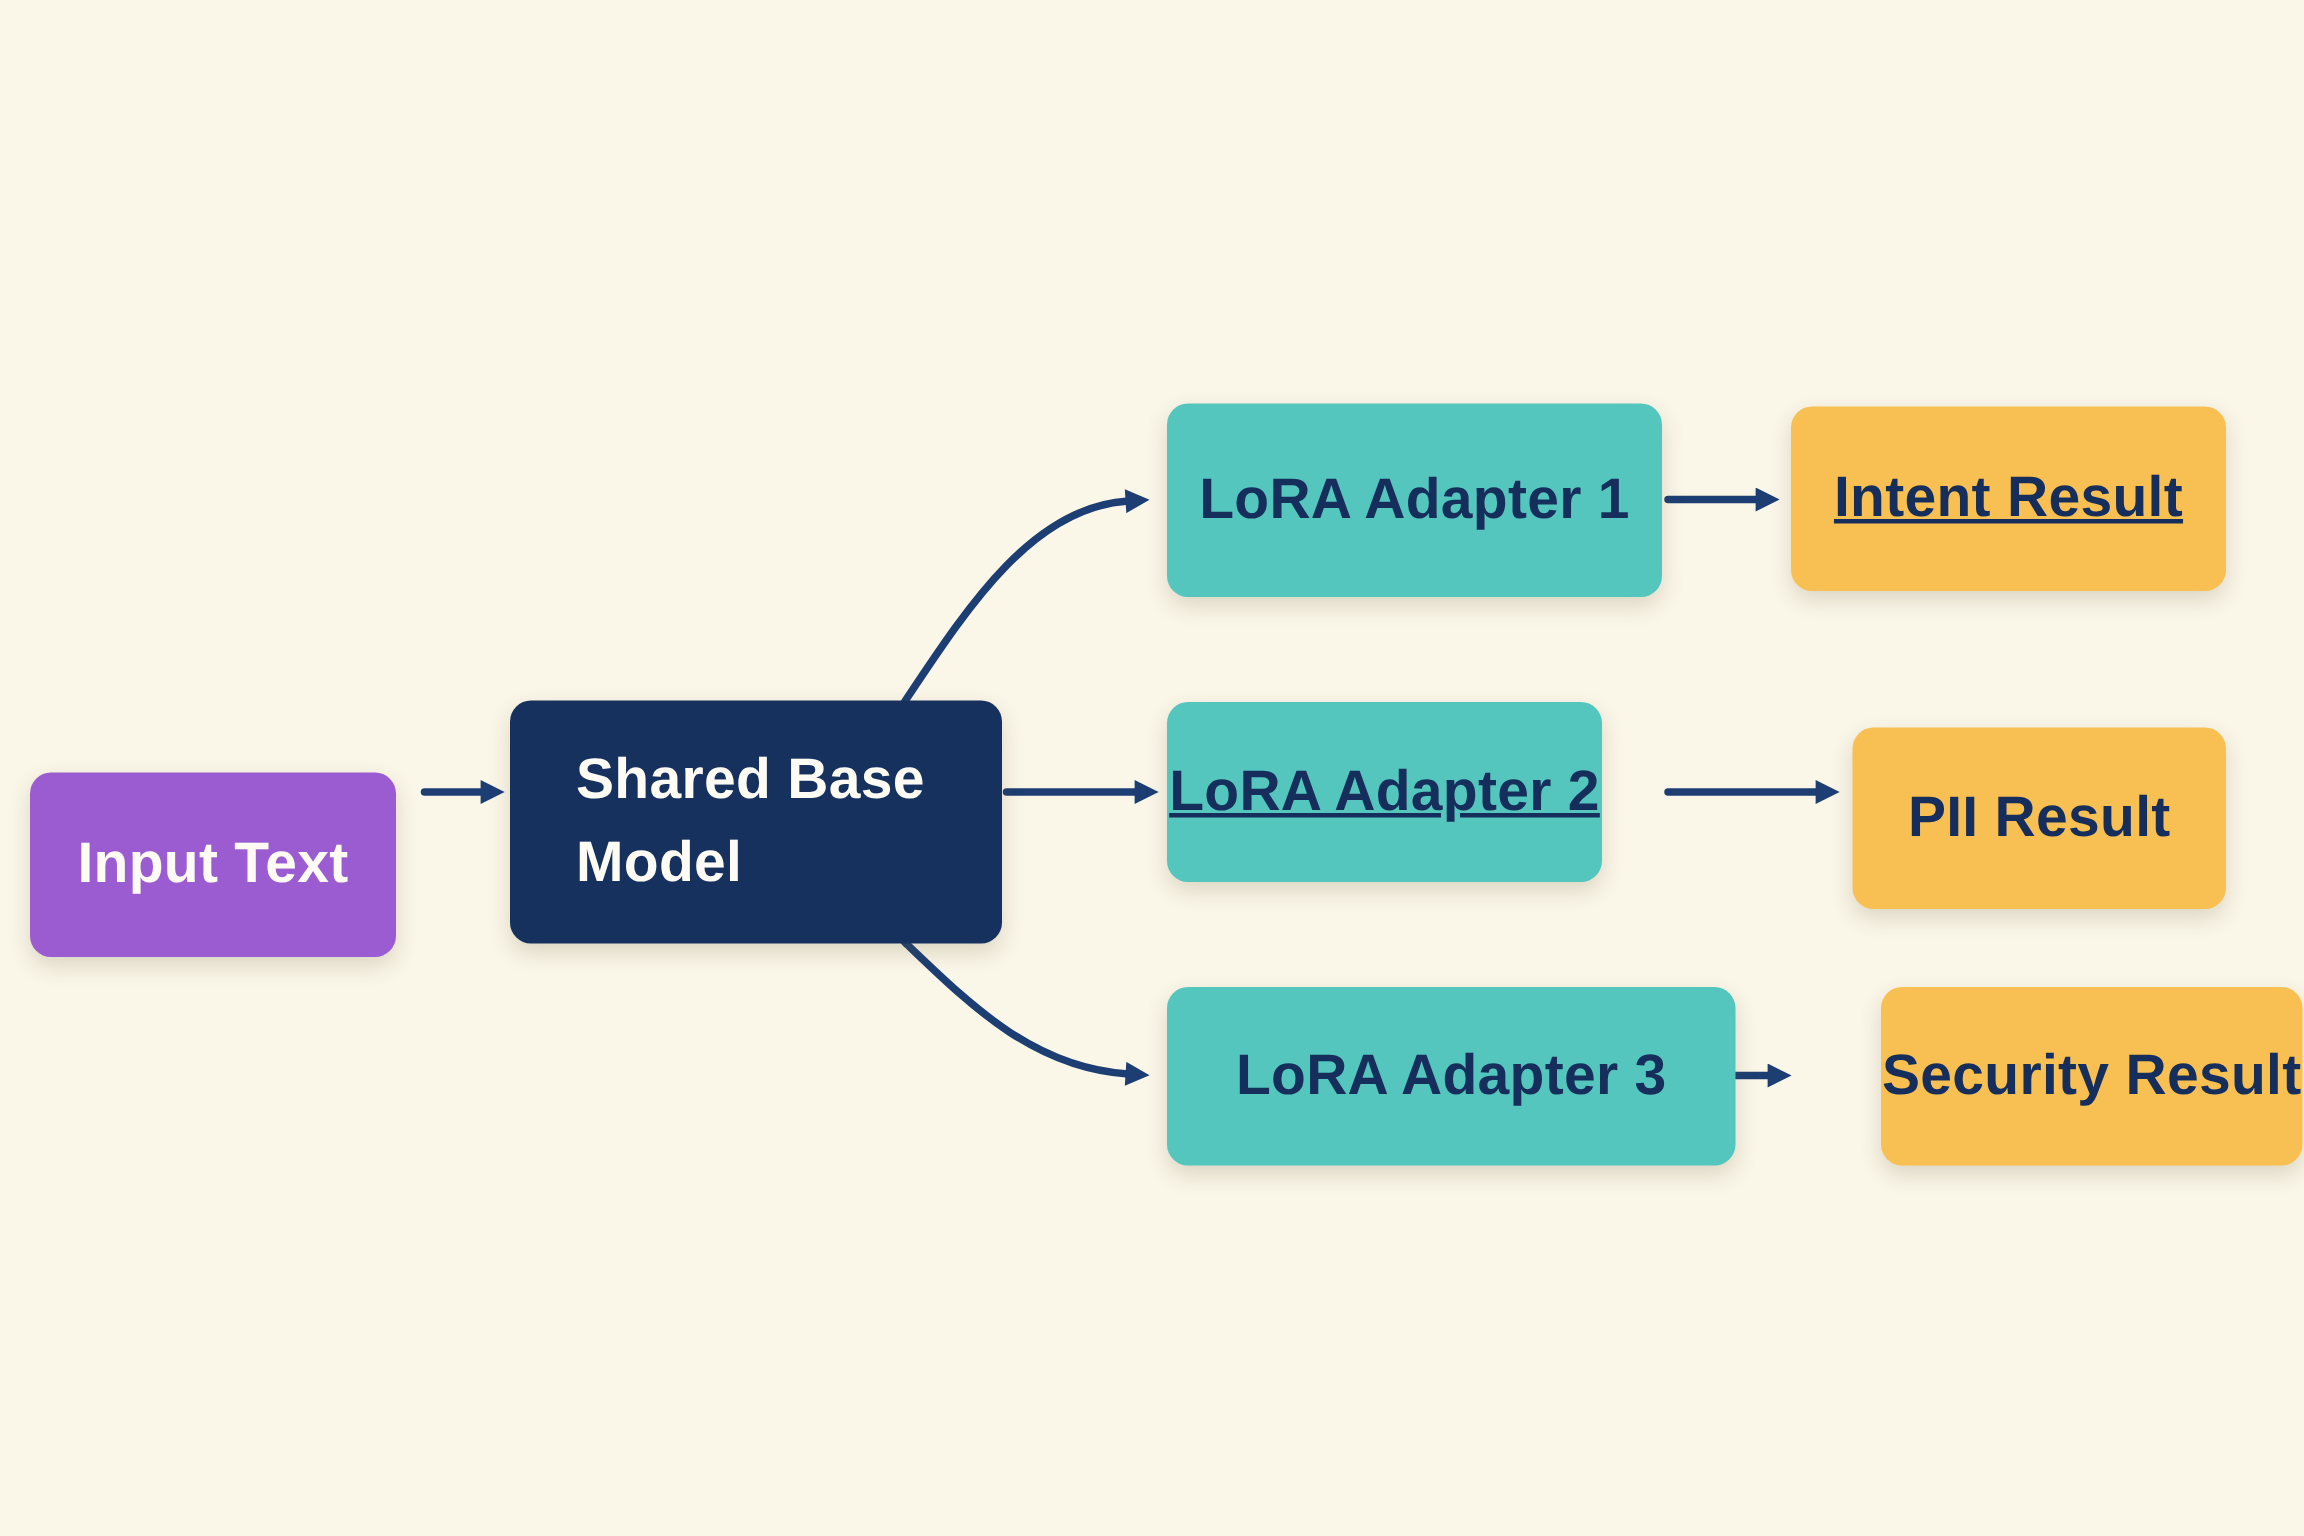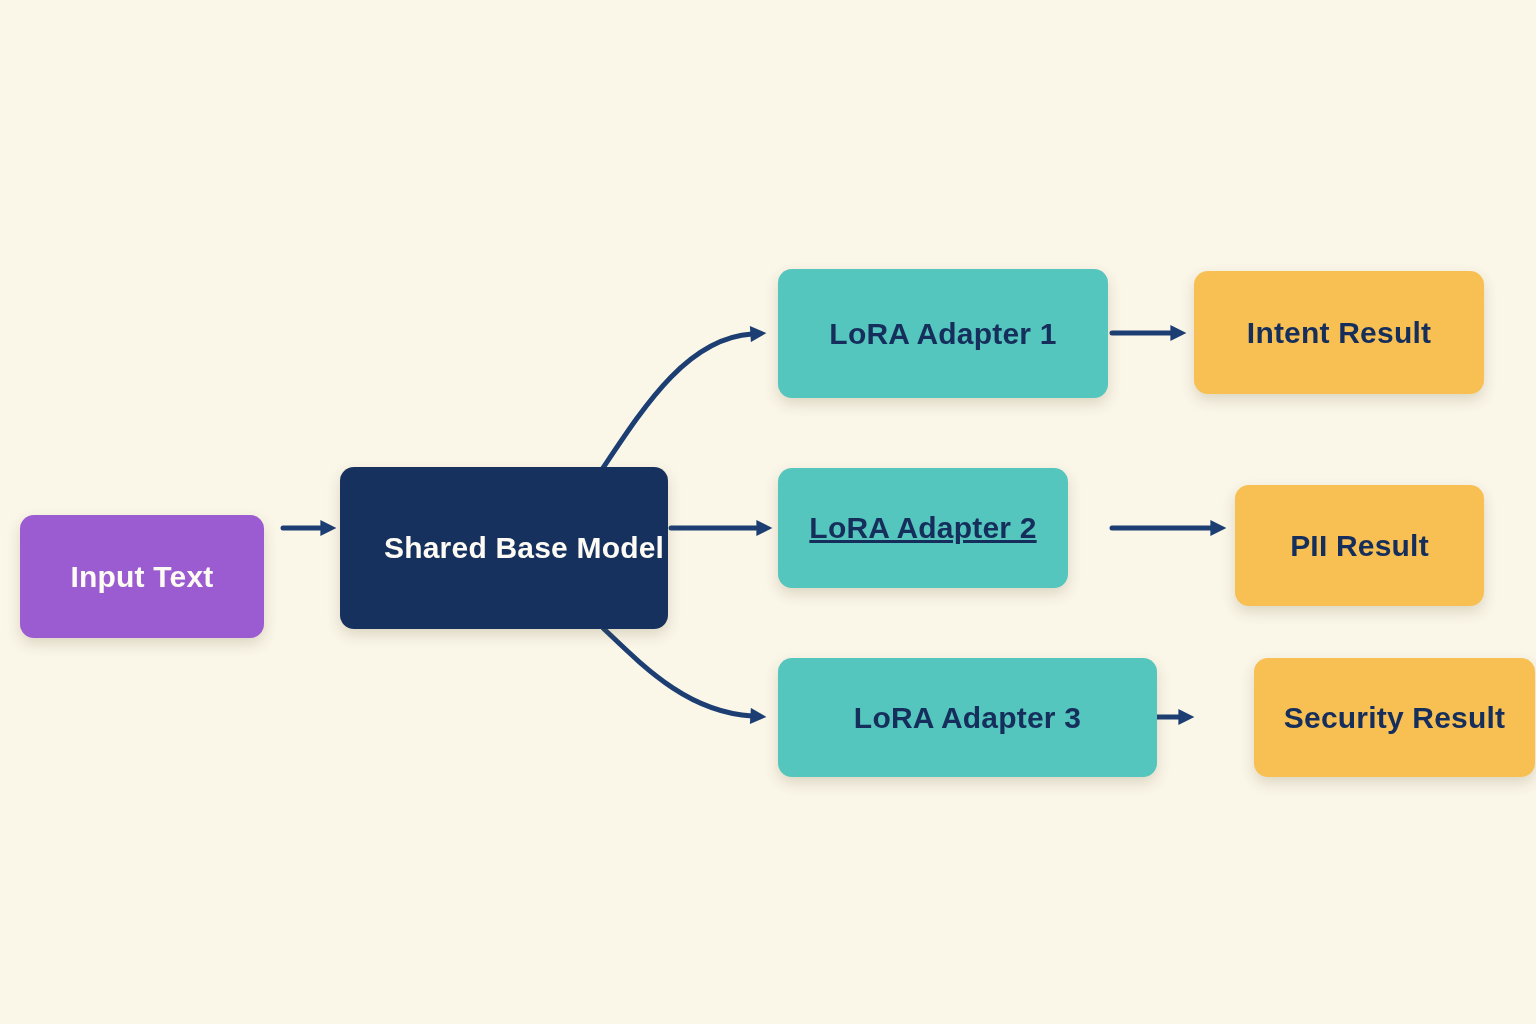--- a/index.html
+++ b/index.html
@@ -30,21 +30,21 @@
   }
   .edges path { stroke: var(--arrow); stroke-width: 5; fill: none; stroke-linecap: round; }
   .edges marker path { fill: var(--arrow); stroke: none; }
   .node {
     position: absolute;
     display: flex;
     align-items: center;
     justify-content: center;
     border-radius: 14px;
     font-weight: 700;
-    font-size: 30px;
+    font-size: 38px;
     letter-spacing: 0.2px;
     box-shadow: 0 6px 14px rgba(104, 88, 48, 0.20);
     text-align: center;
   }
   .node-input {
     left: 20px; top: 467px; width: 244px; height: 123px;
     background: var(--purple);
     color: var(--text_light);
     margin-top: 48px;
   }
@@ -55,21 +55,21 @@
     justify-content: flex-start;
     text-align: left;
     padding-left: 44px;
     line-height: 1.45;
   }
   .node-teal { background: var(--teal); color: var(--text_dark); }
   .node-amber { background: var(--amber); color: var(--text_dark); }
   .node-adapter1 { left: 778px; top: 269px; width: 330px; height: 129px; }
   .node-adapter2 { left: 778px; top: 468px; width: 290px; height: 120px; text-decoration: underline; }
   .node-adapter3 { left: 778px; top: 658px; width: 379px; height: 119px; }
-  .node-result1 { left: 1194px; top: 271px; width: 290px; height: 123px; }
+  .node-result1 { left: 1194px; top: 271px; width: 290px; height: 123px; text-decoration: underline; }
   .node-result2 { left: 1235px; top: 485px; width: 249px; height: 121px; }
   .node-result3 { left: 1254px; top: 658px; width: 281px; height: 119px; }
 </style>
 </head>
 <body>
 
 <div class="canvas">
 
   <svg class="edges" viewBox="0 0 1536 1024" xmlns="http://www.w3.org/2000/svg">
     <defs>

